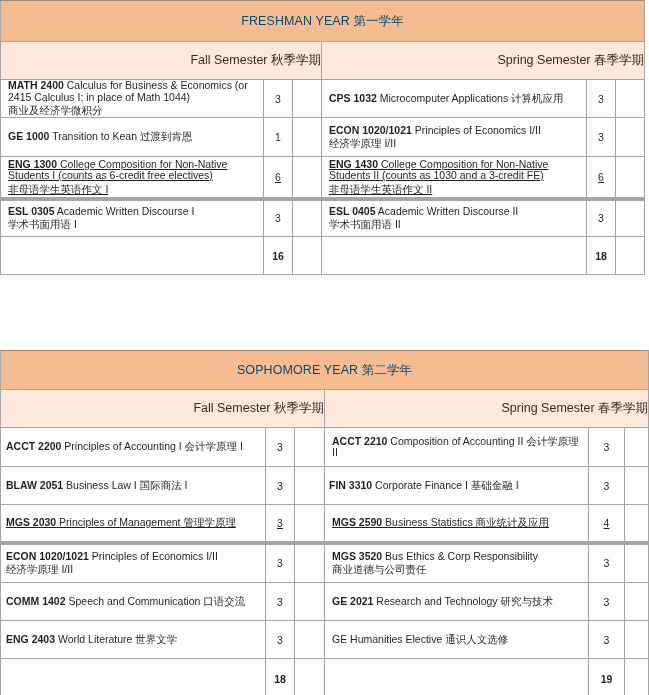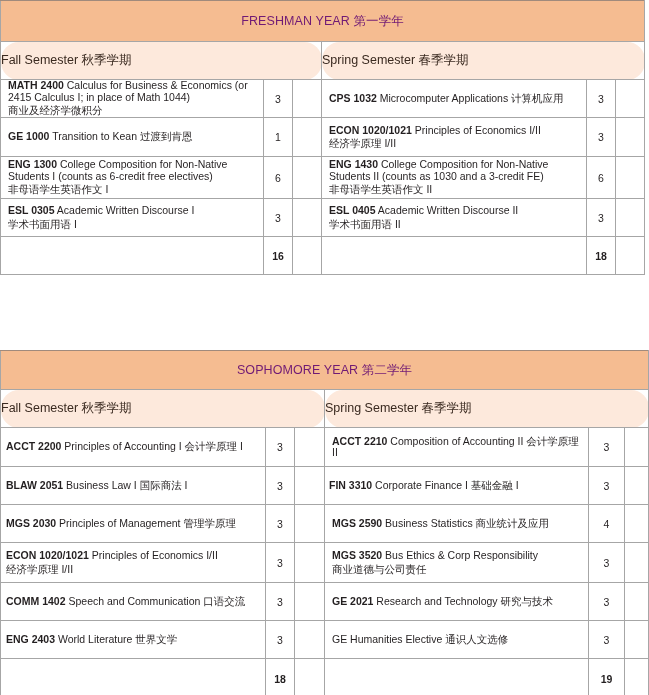--- a/index.html
+++ b/index.html
@@ -1,31 +1,31 @@
 <!DOCTYPE html>
 <html><head>
 <meta charset="utf-8">
 <style>
   html, body { margin: 0; padding: 0; background: #ffffff; }
   body { width: 649px; height: 695px; position: relative; overflow: hidden;
          font-family: "Liberation Sans", "DejaVu Sans", sans-serif; color: #231f20; }
   table { border-collapse: collapse; position: absolute; table-layout: fixed; }
   td { border: 1px solid #a9a9a9; padding: 0; vertical-align: middle; }
-  .year-hdr { background: #f5bc91; text-align: center; font-size: 12.5px; color: #701a75; letter-spacing: 0.1px; }
-  .sem-hdr { background: #fde9dc; text-align: left; font-size: 12.5px; color: #3a2a20; border-radius: 18px; }
+  .year-hdr { background: #f5bc91; text-align: center; font-size: 12.5px; color: #0c4a6e; letter-spacing: 0.1px; }
+  .sem-hdr { background: #fde9dc; text-align: right; font-size: 12.5px; color: #3a2a20; }
   .course { font-size: 10.5px; line-height: 11.5px; padding-left: 7px; padding-right: 4px; }
   .course .code { font-weight: bold; }
   .course .cn { display: block; margin-top: 2px; }
   .cr { text-align: center; font-size: 10.5px; }
   .cr.total { font-weight: bold; }
   #t1 { left: 0; top: 0; width: 645px; }
   #t2 { left: 0; top: 350px; width: 648px; }
   #t1 td, #t2 td { border-color: #a6a6a6; }
   #t1 .year-hdr, #t2 .year-hdr { border-top: 1px solid #a08a7c; }
-  .row-sep td { border-bottom: 1px solid #000000; }
+  .row-sep td { border-bottom: 4px solid #000000; text-decoration: underline; }
 </style>
 </head>
 <body>
 
 <table id="t1">
   <colgroup>
     <col style="width:263px">
       <col style="width:29px">
       <col style="width:29px">
     <col style="width:265px">

